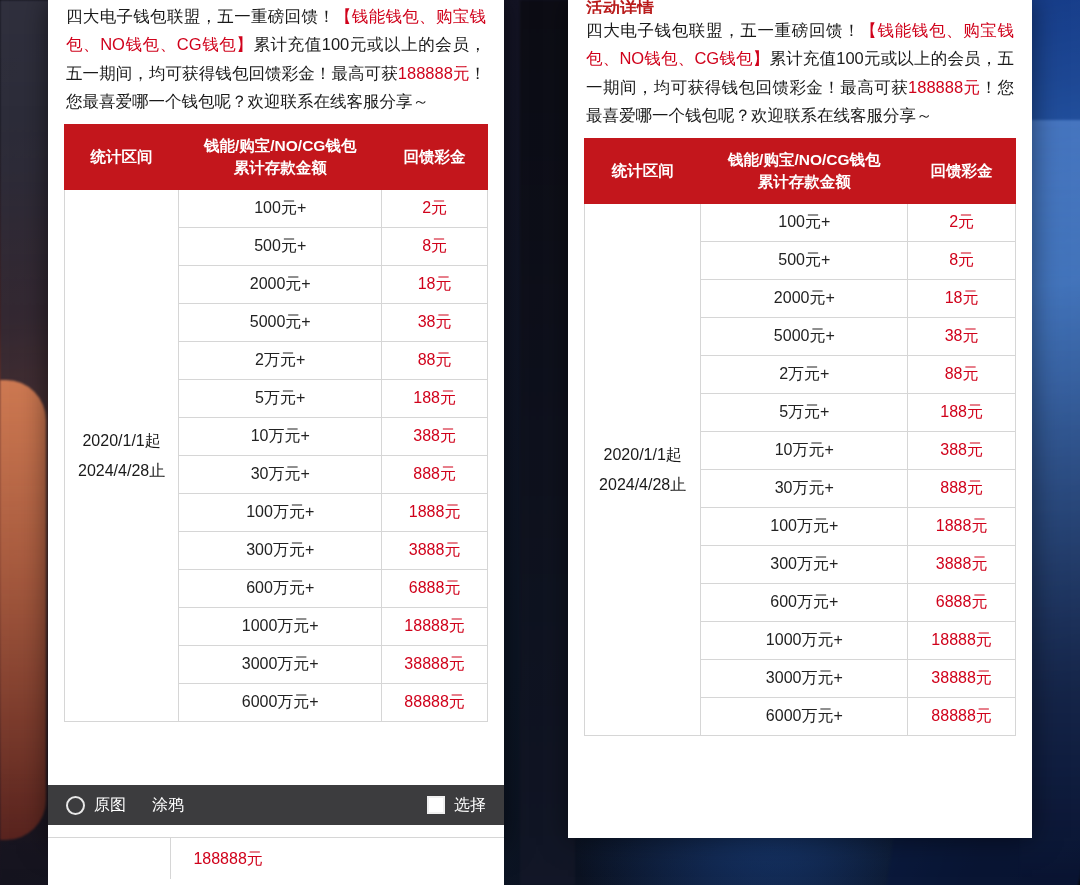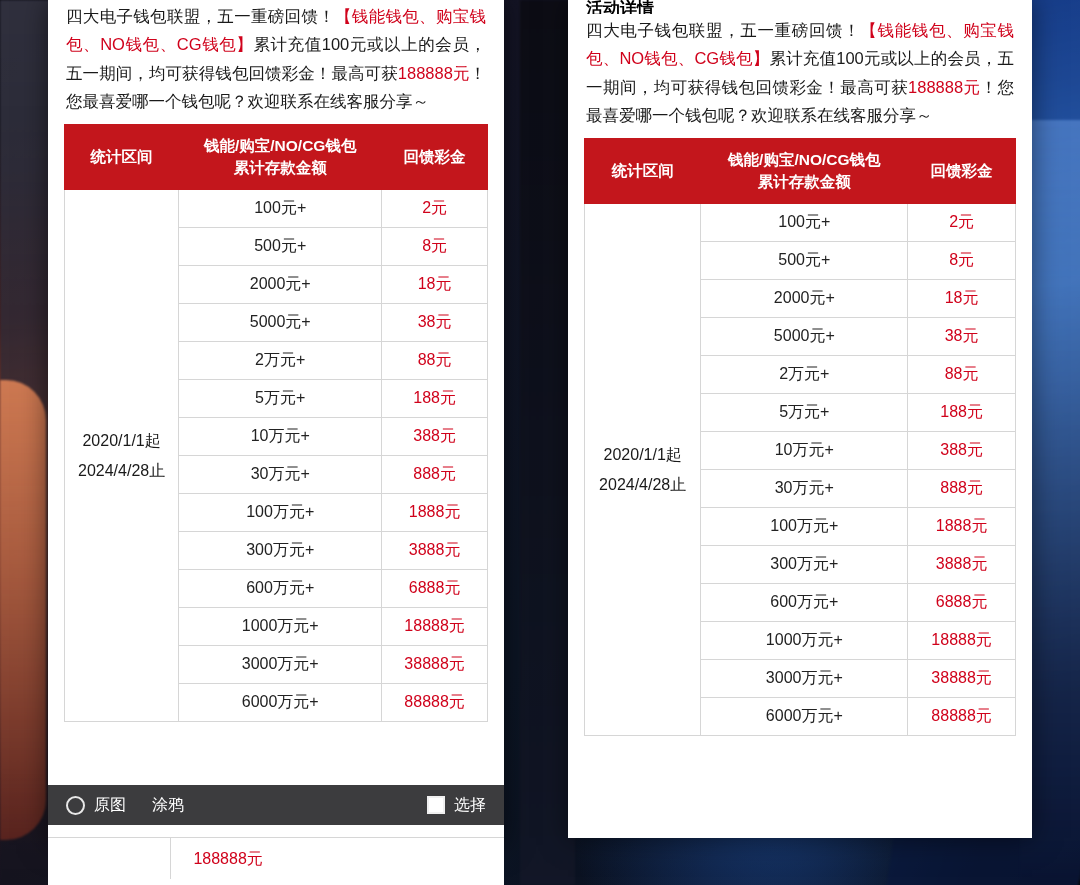--- a/index.html
+++ b/index.html
@@ -72,21 +72,21 @@
 
   .promo {
     padding: 2px 18px 8px 18px;
     color: #1a1a1a;
     line-height: 1.72;
     font-size: 16.5px;
     text-align: justify;
   }
   .promo .hl { color: #d0021b; }
   .cut-title {
-    color: #000000;
+    color: #b91c1c;
     font-size: 17px;
     font-weight: bold;
     padding: 0 18px;
     height: 14px;
     overflow: hidden;
     line-height: 1;
   }
 
   
   .tbl-wrap { padding: 0 16px; }

